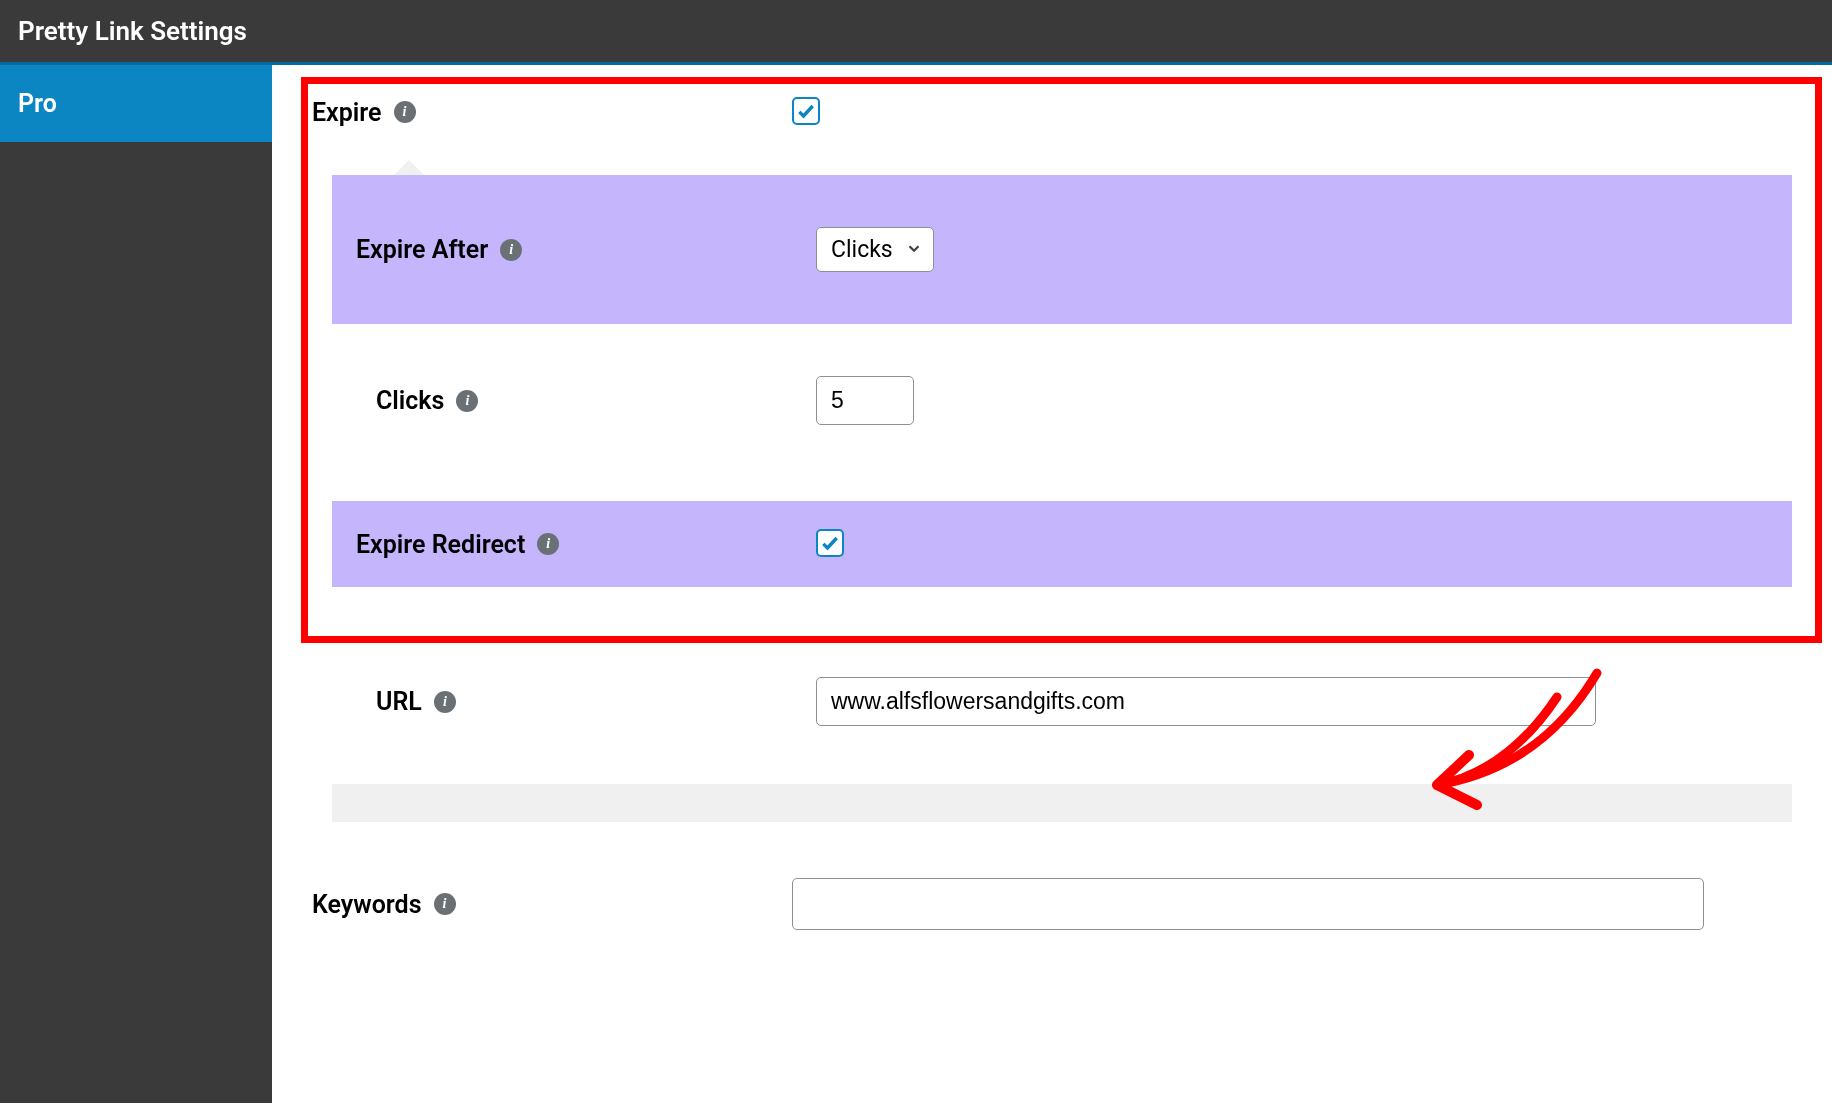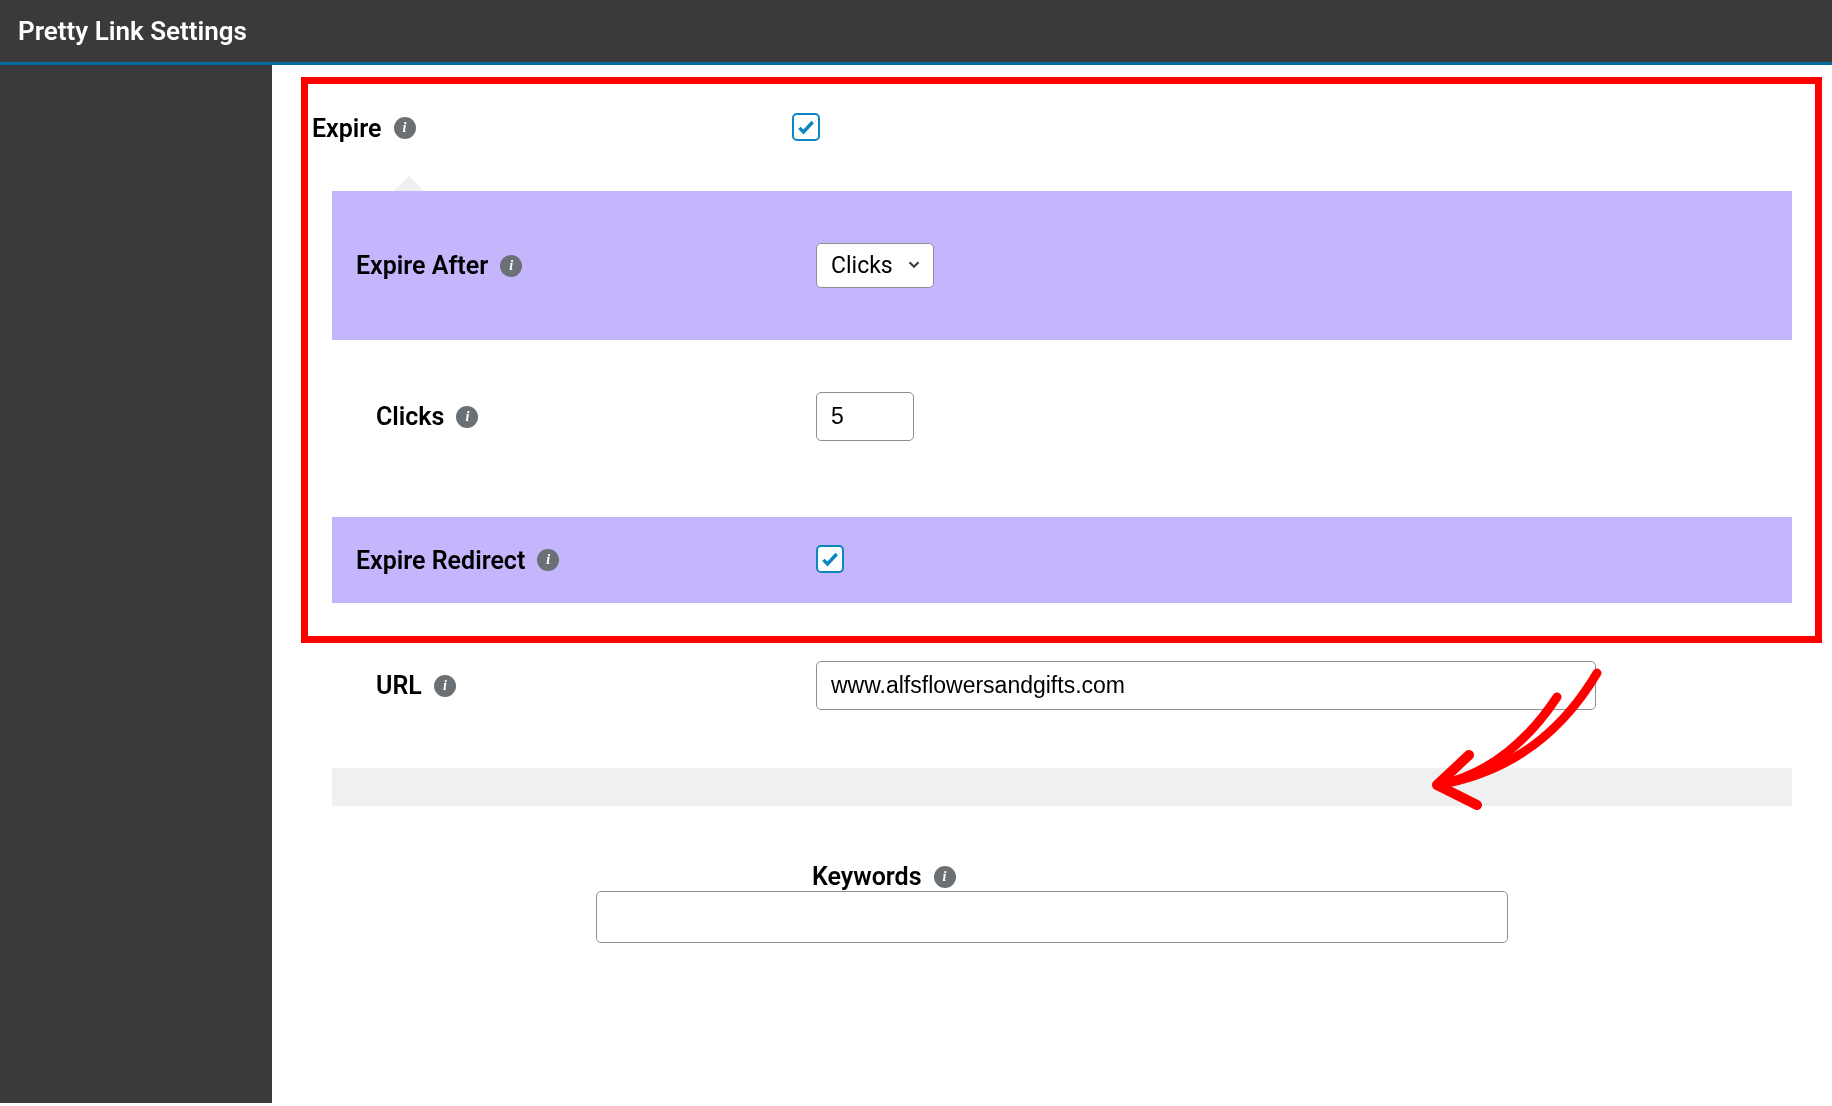--- a/index.html
+++ b/index.html
@@ -197,27 +197,28 @@
     pointer-events: none;
   }
 </style>
 </head>
 <body>
 
 <div class="header">Pretty Link Settings</div>
 
 <div class="layout">
   <div class="sidebar">
+    <div class="sidebar-item active">Pro</div>
   </div>
 
   <div class="content">
 
     <div class="highlight-box"></div>
 
-    <div class="top-row" style="padding-top:48px;">
+    <div class="top-row" style="padding-top:32px;">
       <div class="field-label">
         <span>Expire</span>
         <span class="info-icon">i</span>
       </div>
       <div class="field-control">
         <span class="checkbox-box">
           <svg viewBox="0 0 24 24" fill="none" stroke="currentColor" stroke-width="4">
               <polyline points="4 13 9 18 20 6"></polyline>
             </svg>
         </span>
@@ -262,33 +263,33 @@
         </div>
         <div class="field-control">
           <span class="checkbox-box">
             <svg viewBox="0 0 24 24" fill="none" stroke="currentColor" stroke-width="4">
                 <polyline points="4 13 9 18 20 6"></polyline>
               </svg>
           </span>
         </div>
         <div class="triangle-white"></div>
       </div>
-      <div class="group-body" style="padding-top:58px; padding-bottom:58px;">
+      <div class="group-body" style="padding-top:90px; padding-bottom:58px;">
         <div class="field-label">
           <span>URL</span>
           <span class="info-icon">i</span>
         </div>
         <div class="field-control">
           <input class="text-input" value="www.alfsflowersandgifts.com" style="">
         </div>
       </div>
       <div class="spacer-gray"></div>
     </div>
 
-    <div class="top-row" style="padding-top:32px;flex-direction:column;">
+    <div class="top-row" style="padding-top:32px;">
       <div class="field-label">
         <span>Keywords</span>
         <span class="info-icon">i</span>
       </div>
       <div class="field-control">
         <input class="text-input-wide" value="" style="">
       </div>
     </div>
 
     <svg class="arrow-annot" width="220" height="160" viewBox="0 0 220 160">

